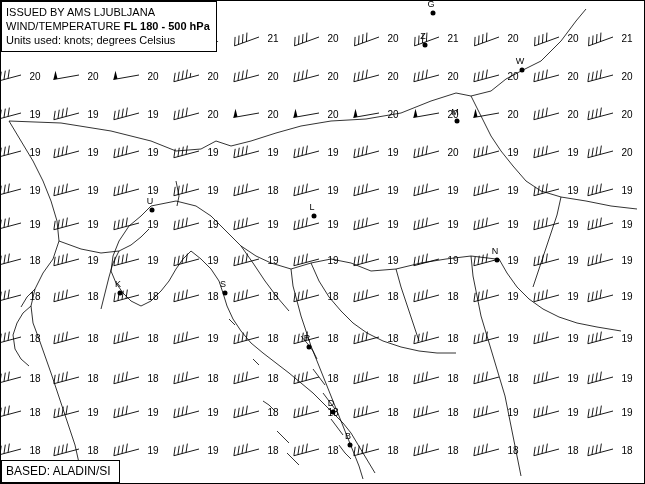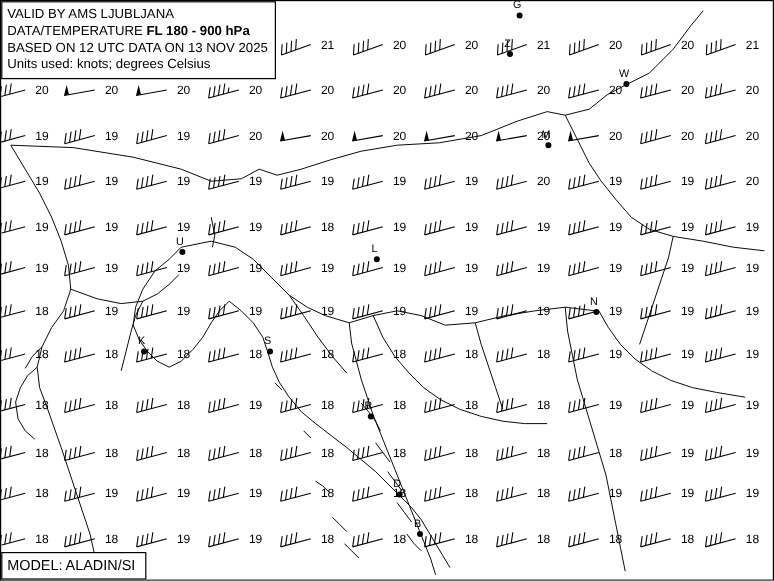--- a/index.html
+++ b/index.html
@@ -1030,30 +1030,29 @@
       <g>
         <line x1="612" y1="448" x2="586.8859285164842" y2="454.72929517266556" stroke="#000" stroke-width="0.9"></line>
         <line x1="586.8859285164842" y1="454.72929517266556" x2="588.200675773546" y2="445.82584417599867" stroke="#000" stroke-width="0.9"></line>
         <line x1="590.9428169868983" y1="453.64225518323497" x2="592.25756424396" y2="444.7388041865681" stroke="#000" stroke-width="0.9"></line>
         <line x1="594.9997054573124" y1="452.5552151938044" x2="596.3144527143742" y2="443.6517641971375" stroke="#000" stroke-width="0.9"></line>
         <line x1="599.0565939277265" y1="451.4681752043738" x2="600.3713411847882" y2="442.5647242077069" stroke="#000" stroke-width="0.9"></line>
       </g>
     </svg>
 
   <div class="legend-box">
-    <div>VALID BY AMS LJUBLJANA</div>
+    <div>ISSUED BY AMS LJUBLJANA</div>
     <div>
-      <span>DATA/TEMPERATURE </span><span class="bold">FL 180 - 900 hPa</span>
+      <span>WIND/TEMPERATURE </span><span class="bold">FL 180 - 500 hPa</span>
     </div>
-    <div>BASED ON 12 UTC DATA ON 13 NOV 2025</div>
     <div>Units used: knots; degrees Celsius</div>
   </div>
 
   <div class="model-box">
-    <span>MODEL: ALADIN/SI</span>
+    <span>BASED: ALADIN/SI</span>
   </div>
 
 <div class="temp-label" style="left: 34px; top: 37px;">21</div>
     <div class="temp-label" style="left: 92px; top: 37px;">21</div>
     <div class="temp-label" style="left: 152px; top: 37px;">21</div>
     <div class="temp-label" style="left: 212px; top: 37px;">21</div>
     <div class="temp-label" style="left: 272px; top: 37px;">21</div>
     <div class="temp-label" style="left: 332px; top: 37px;">20</div>
     <div class="temp-label" style="left: 392px; top: 37px;">20</div>
     <div class="temp-label" style="left: 452px; top: 37px;">21</div>

